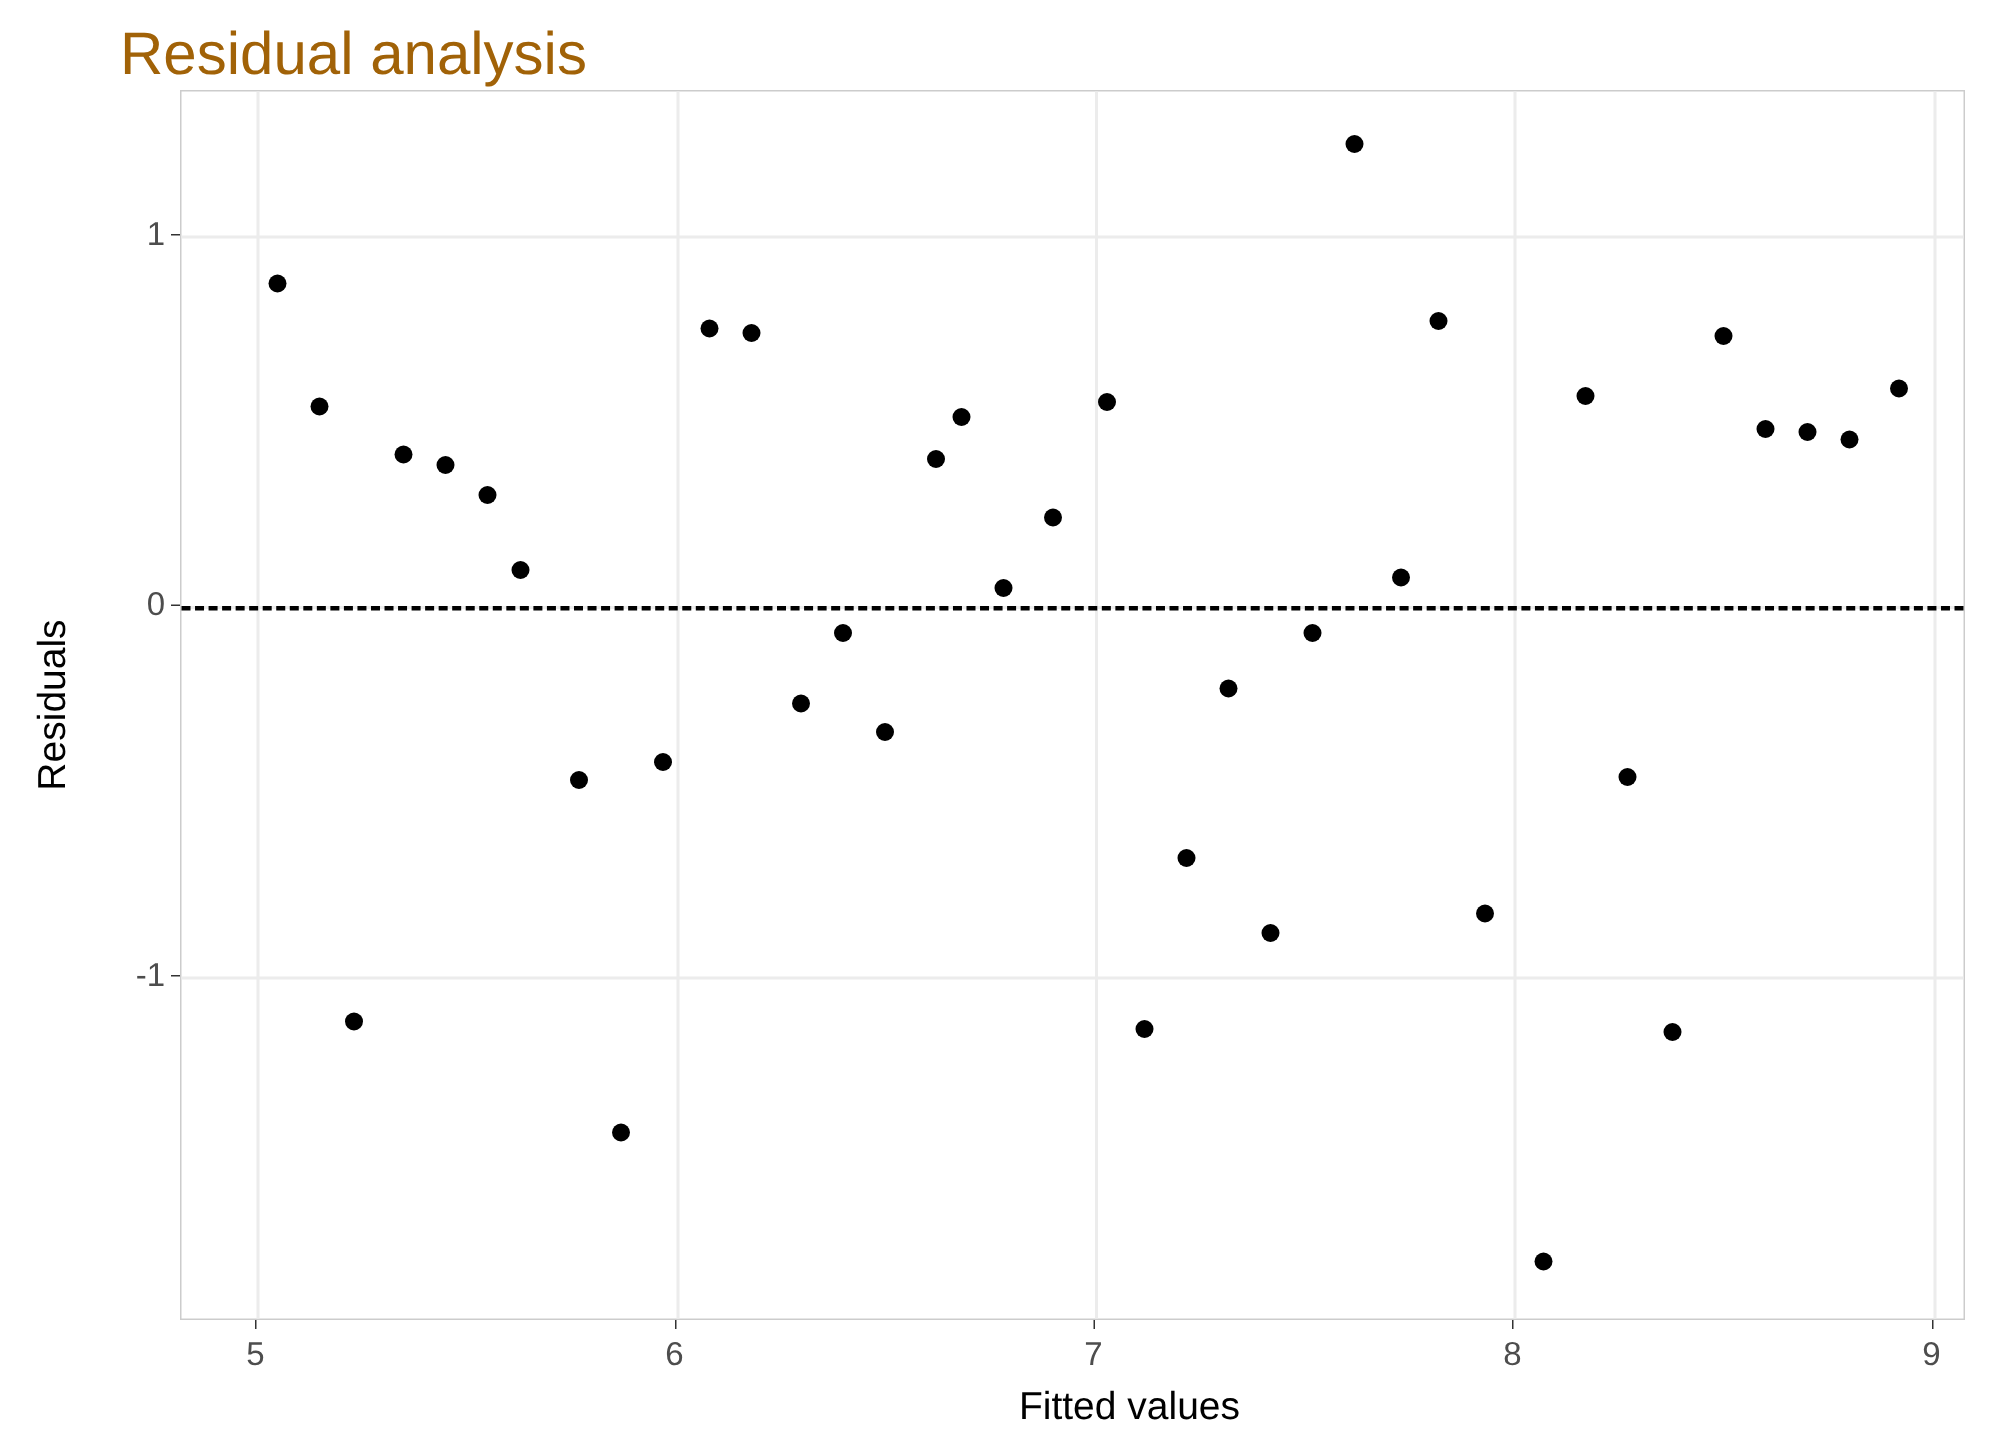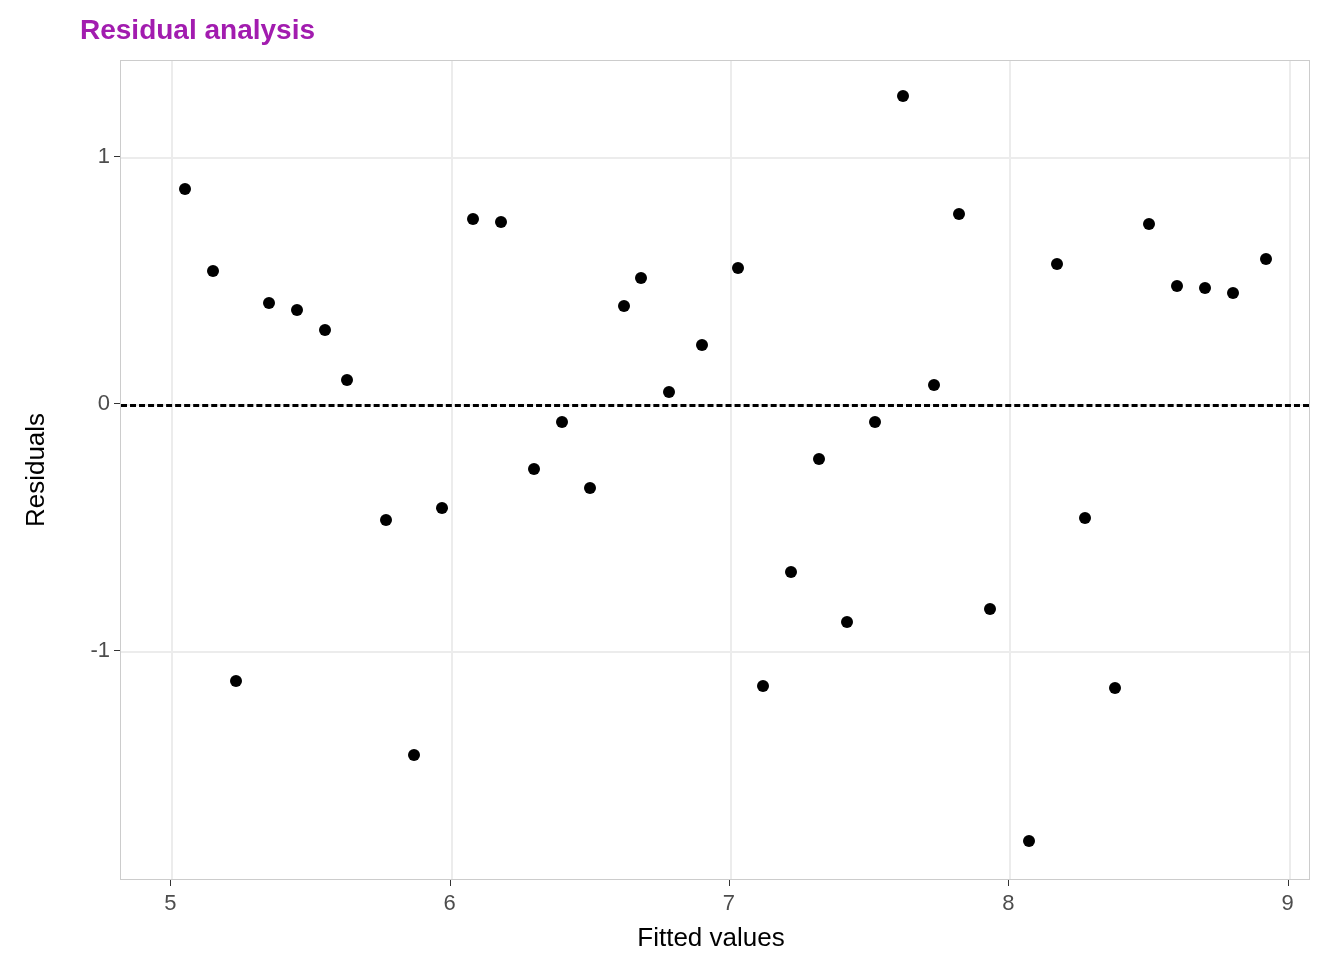--- a/index.html
+++ b/index.html
@@ -13,23 +13,23 @@
   }
   .chart-wrapper {
     position: relative;
     width: 1344px;
     height: 960px;
   }
   .chart-title {
     position: absolute;
     left: 80px;
     top: 14px;
-    font-size: 28px;
-    font-weight: 700;
-    color: #a21caf;
+    font-size: 40px;
+    font-weight: 400;
+    color: #a16207;
   }
   .plot-area {
     position: absolute;
     left: 120px;
     top: 60px;
     width: 1190px;
     height: 820px;
     border: 1px solid #cccccc;
     box-sizing: border-box;
     background: #ffffff;
@@ -154,21 +154,21 @@
       <div class="point" style="left: 935.798px; top: 202.53px;"></div>
       <div class="point" style="left: 963.732px; top: 456.928px;"></div>
       <div class="point" style="left: 994.46px; top: 627.349px;"></div>
       <div class="point" style="left: 1027.98px; top: 163.012px;"></div>
       <div class="point" style="left: 1055.92px; top: 224.759px;"></div>
       <div class="point" style="left: 1083.85px; top: 227.229px;"></div>
       <div class="point" style="left: 1111.78px; top: 232.169px;"></div>
       <div class="point" style="left: 1145.31px; top: 197.59px;"></div>
     </div>
 
-  <div class="x-axis-label" id="x-axis-label" style="left: 711px; top: 922px;">Fitted values</div>
+  <div class="x-axis-label" id="x-axis-label" style="left: 753px; top: 922px;">Fitted values</div>
   <div class="y-axis-label" id="y-axis-label" style="left: 35px; top: 470px;">Residuals</div>
 
 <div class="x-tick-mark" style="left: 170.282px; top: 880px;"></div>
     <div class="x-tick-label" style="left: 170.282px; top: 890px;">5</div>
     <div class="x-tick-mark" style="left: 449.624px; top: 880px;"></div>
     <div class="x-tick-label" style="left: 449.624px; top: 890px;">6</div>
     <div class="x-tick-mark" style="left: 728.967px; top: 880px;"></div>
     <div class="x-tick-label" style="left: 728.967px; top: 890px;">7</div>
     <div class="x-tick-mark" style="left: 1008.31px; top: 880px;"></div>
     <div class="x-tick-label" style="left: 1008.31px; top: 890px;">8</div>

